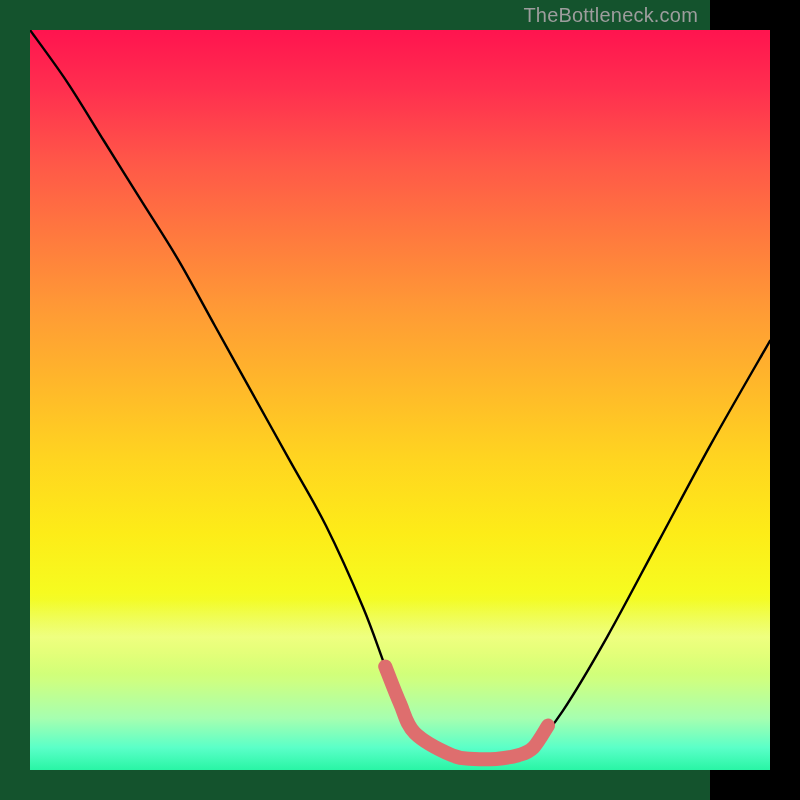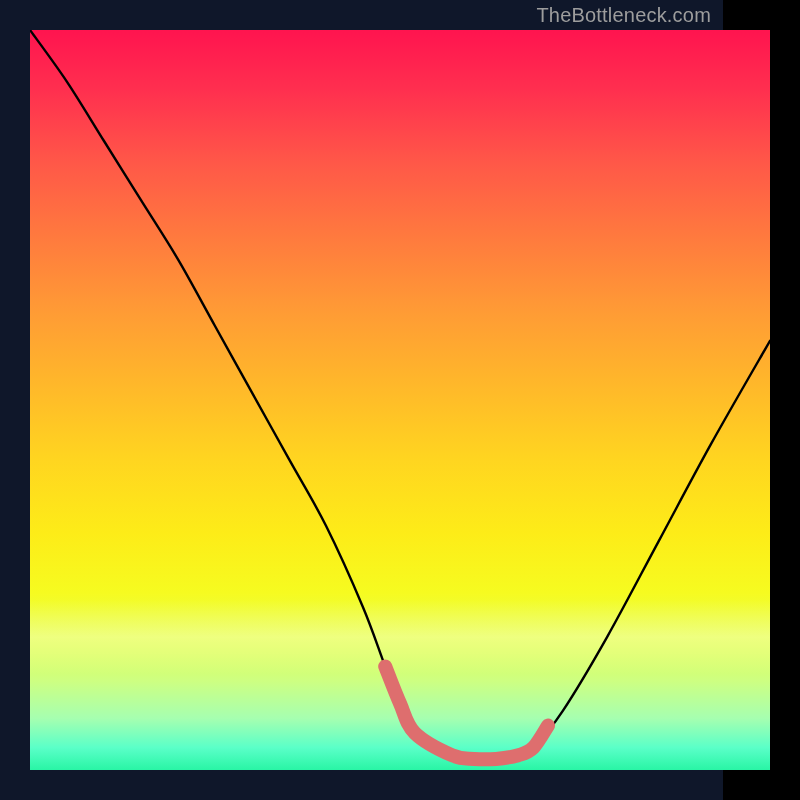--- a/index.html
+++ b/index.html
@@ -10,22 +10,21 @@
     background: #000;
     overflow: hidden;
     font-family: Arial, Helvetica, sans-serif;
   }
   .frame {
     position: absolute;
     top: 0;
     left: 0;
     width: 710px;
     height: 800px;
-    background: #0f172a;
-    padding-left: 13px;
+    background: #14532d;
   }
   .plot {
     position: absolute;
     
     top: 30px;
     left: 30px;
     width: 740px;
     height: 740px;
     overflow: hidden;
   }

